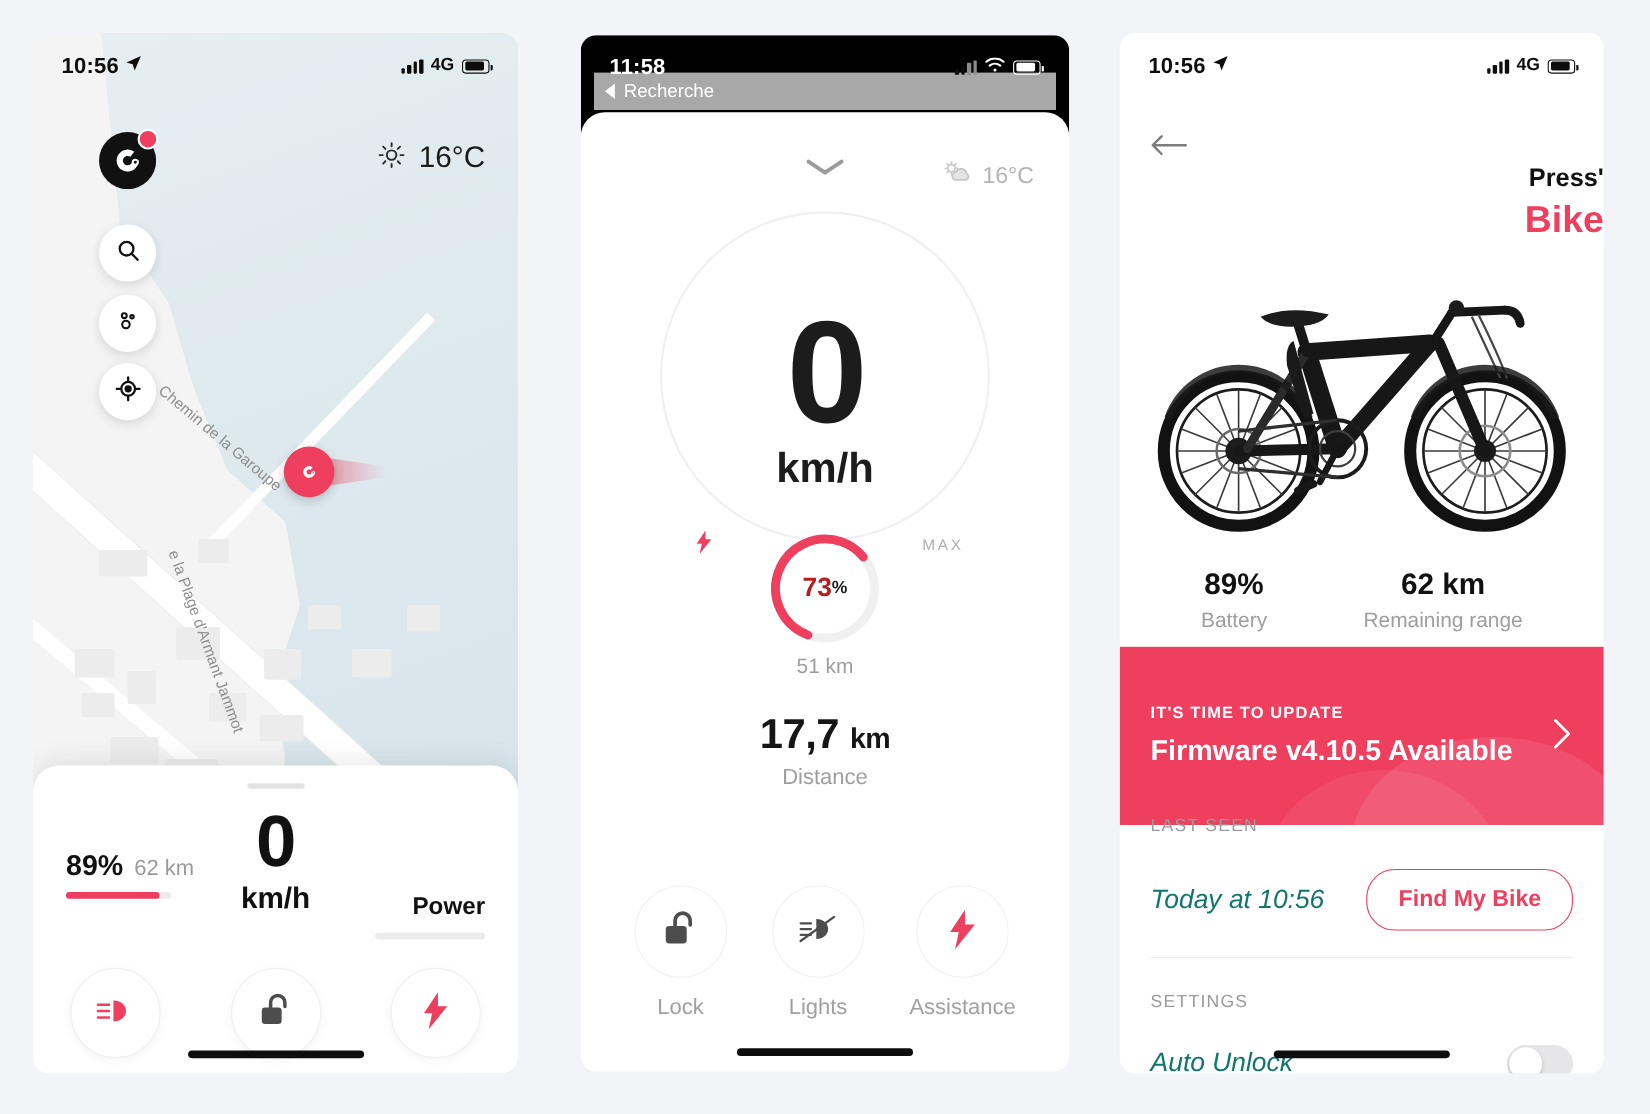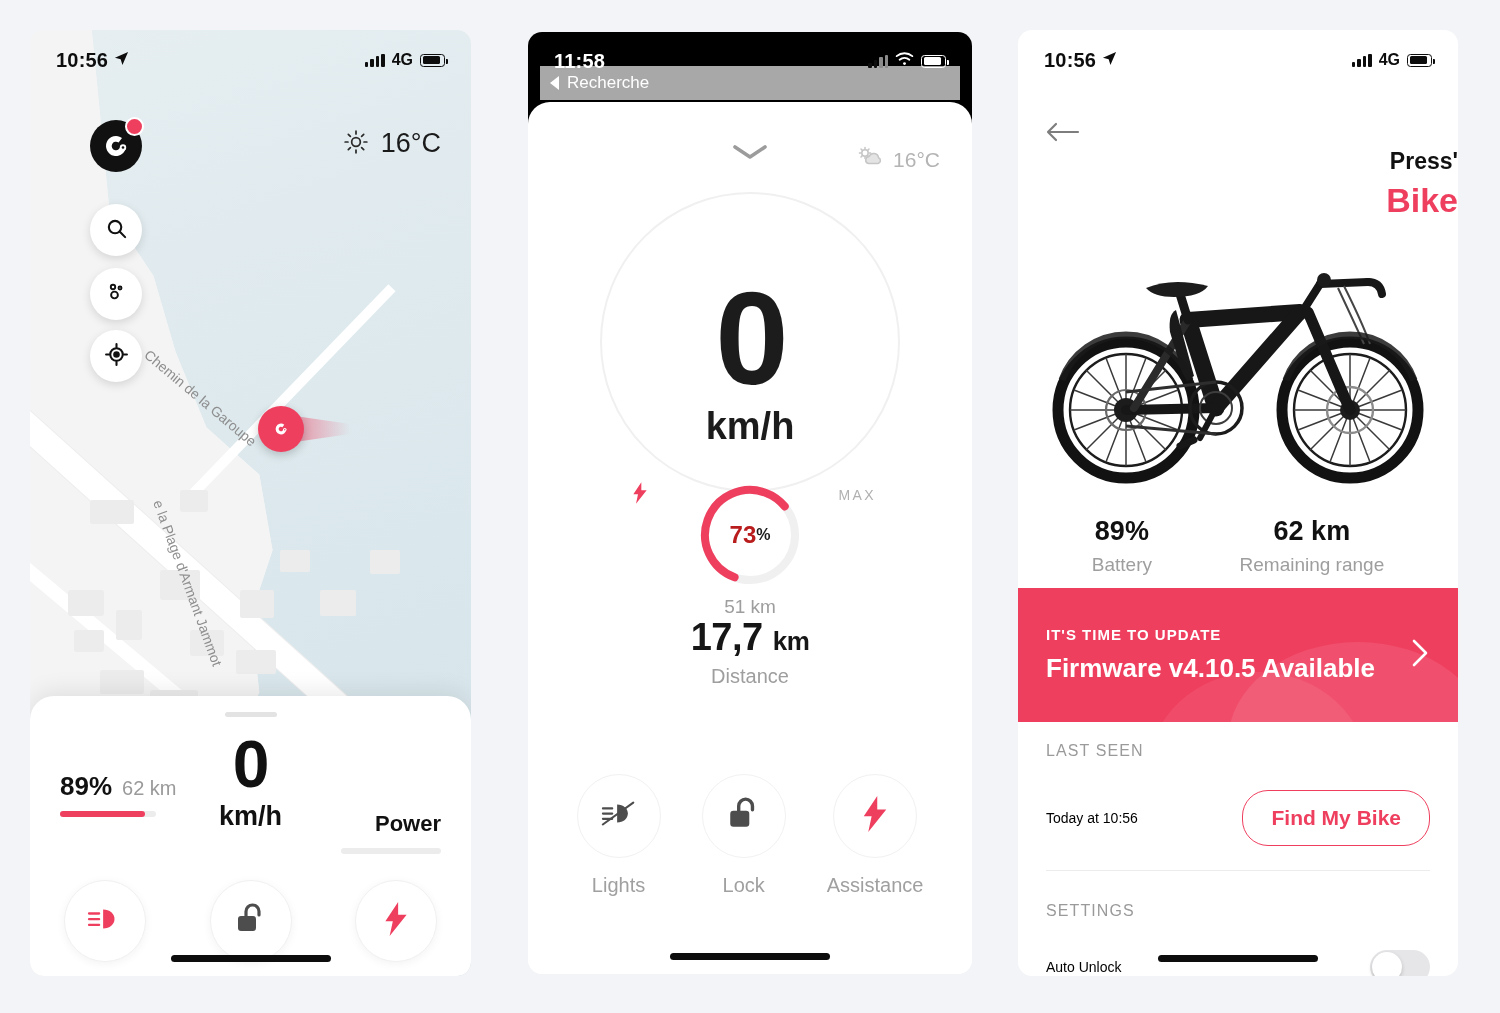--- a/index.html
+++ b/index.html
@@ -213,21 +213,21 @@
     position: absolute; inset: 0; display: flex; align-items: center; justify-content: center;
   }
   .sg-pct { font-size: 24px; font-weight: 700; color: #b91c1c; }
   .sg-sup { font-size: 16px; font-weight: 700; color: #1c1c1c; vertical-align: super; }
   .sg-km {
     position: absolute; left: 50%; top: 116px; transform: translateX(-50%);
     font-size: 19px; color: #9e9e9e; white-space: nowrap;
   }
 
   .ride-stats { display: flex; justify-content: space-around; margin-top: 4px; padding: 0 46px; }
-  .rstat { text-align: center; }
+  .rstat { text-align: center; margin-top: 31px; }
   .rstat .v { font-size: 38px; font-weight: 700; color: #161616; letter-spacing: -.5px; }
   .rstat .v small { font-size: 26px; font-weight: 700; }
   .rstat .l { font-size: 20px; color: #9e9e9e; margin-top: 6px; }
 
   .ride-actions { display: flex; justify-content: space-around; margin-top: 86px; padding: 0 28px; }
   .ract { text-align: center; }
   .ract .c {
     width: 84px; height: 84px; border-radius: 50%; background: #fff;
     border: 1.5px solid #f1f1f1; display: flex; align-items: center; justify-content: center;
     margin: 0 auto;
@@ -242,21 +242,21 @@
   .bd-bike { position: absolute; left: 0; right: 0; top: 230px; height: 230px; }
   .bd-stats {
     position: absolute; left: 0; right: 0; top: 486px;
     display: flex; justify-content: space-around; padding: 0 30px;
   }
   .bd-stat { text-align: center; }
   .bd-stat .v { font-size: 27px; font-weight: 700; color: #111; }
   .bd-stat .l { font-size: 19px; color: #9e9e9e; margin-top: 7px; }
 
   .fw-banner {
-    position: absolute; left: 0; right: 0; top: 558px; height: 134px;
+    position: absolute; left: 0; right: 0; top: 558px; height: 162px;
     background: #ef3f5f; overflow: hidden;
     display: flex; align-items: center; justify-content: space-between;
     padding: 0 28px;
   }
   .fw-deco {
     position: absolute; right: -30px; bottom: -120px;
     width: 260px; height: 200px; border-radius: 50%;
     background: rgba(255,255,255,.09);
   }
   .fw-deco2 {
@@ -269,21 +269,21 @@
   .fw-title { font-size: 26px; color: #fff; font-weight: 700; margin-top: 10px; }
 
   .bd-section { position: absolute; left: 0; right: 0; padding: 0 28px; }
   #bd-lastseen { top: 712px; }
   #bd-settings { top: 872px; }
   .sec-kicker { font-size: 16px; color: #9a9a9a; letter-spacing: 1.1px; }
   .sec-row {
     display: flex; align-items: center; justify-content: space-between;
     margin-top: 30px;
   }
-  .sec-value { font-size: 14px; color: #000000; }
+  .sec-value { font-size: 24px; color: #0f766e; font-style: italic; }
   .find-btn {
     border: 1.8px solid #ef3f5f; border-radius: 26px;
     padding: 15px 28px; font-size: 21px; font-weight: 700; color: #ef3f5f;
     background: #fff;
   }
   .divider {
     position: absolute; left: 28px; right: 28px; top: 840px; height: 1px; background: #ececec;
   }
   .toggle {
     width: 60px; height: 34px; border-radius: 17px; background: #e6e6e8; position: relative;
@@ -549,47 +549,47 @@
             <small>km</small>
           </div>
           <div class="l">Distance</div>
         </div>
       </div>
 
       <div class="ride-actions">
         <div class="ract">
           <div class="c">
             <span>
+              <svg width="32" height="36" viewBox="0 0 30 34">
+                <path d="M10 14V9.5a6.5 6.5 0 0 1 13 0V13" fill="none" stroke="#4d4d4d" stroke-width="3.2" stroke-linecap="round"></path>
+                <rect x="2" y="14" width="18" height="15" rx="3" fill="#4d4d4d"></rect>
+              </svg>
+            </span>
+          </div>
+          <div class="l">Lock</div>
+        </div>
+
+        <div class="ract">
+          <div class="c">
+            <span>
               <svg width="40" height="28" viewBox="0 0 42 28">
                 <path d="M19 4c6.6 0 11.3 4.2 11.3 9.5S25.6 23 19 23z" fill="#4d4d4d"></path>
                 <rect x="3" y="7" width="12" height="2.2" rx="1.1" fill="#4d4d4d"></rect>
                 <rect x="3" y="12.5" width="12" height="2.2" rx="1.1" fill="#4d4d4d"></rect>
                 <rect x="3" y="18" width="12" height="2.2" rx="1.1" fill="#4d4d4d"></rect>
                 <path d="M4 25 36 2" stroke="#4d4d4d" stroke-width="2.2" stroke-linecap="round"></path>
               </svg>
             </span>
           </div>
           <div class="l">Lights</div>
         </div>
 
         <div class="ract">
           <div class="c">
             <span>
-              <svg width="32" height="36" viewBox="0 0 30 34">
-                <path d="M10 14V9.5a6.5 6.5 0 0 1 13 0V13" fill="none" stroke="#4d4d4d" stroke-width="3.2" stroke-linecap="round"></path>
-                <rect x="2" y="14" width="18" height="15" rx="3" fill="#4d4d4d"></rect>
-              </svg>
-            </span>
-          </div>
-          <div class="l">Lock</div>
-        </div>
-
-        <div class="ract">
-          <div class="c">
-            <span>
               <svg width="28" height="36" viewBox="0 0 24 32">
                   <path d="M14 0 2 18h7l-3 14L22 12h-8z" fill="#ef3f5f"></path>
                 </svg>
             </span>
           </div>
           <div class="l">Assistance</div>
         </div>
       </div>
     </div>
 

